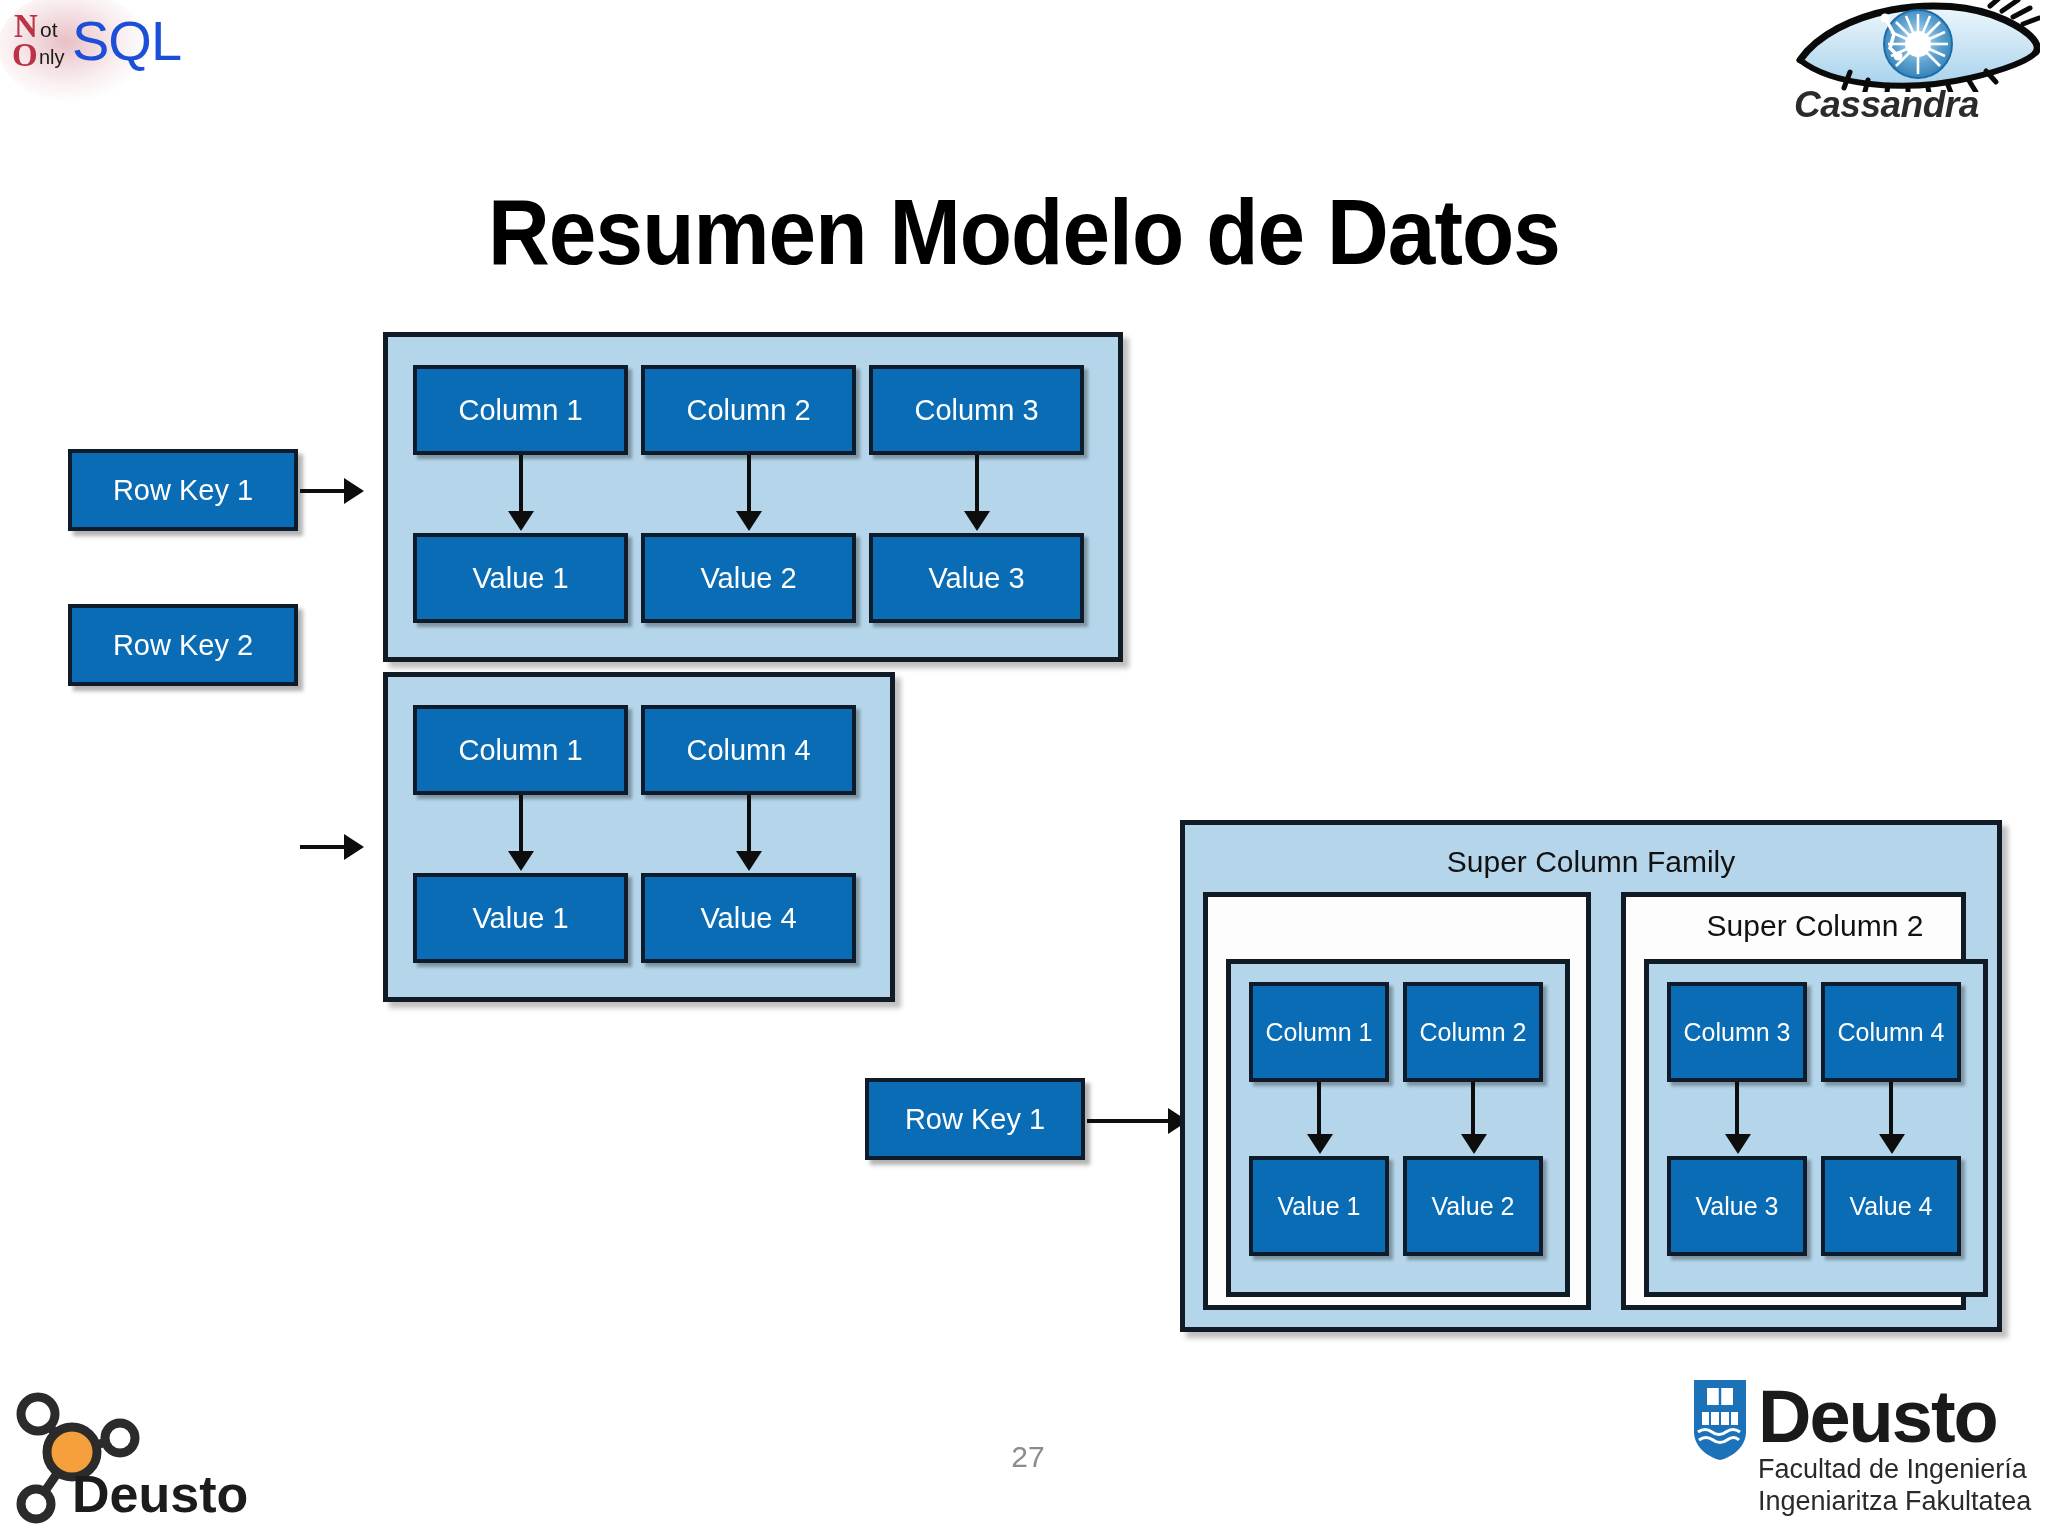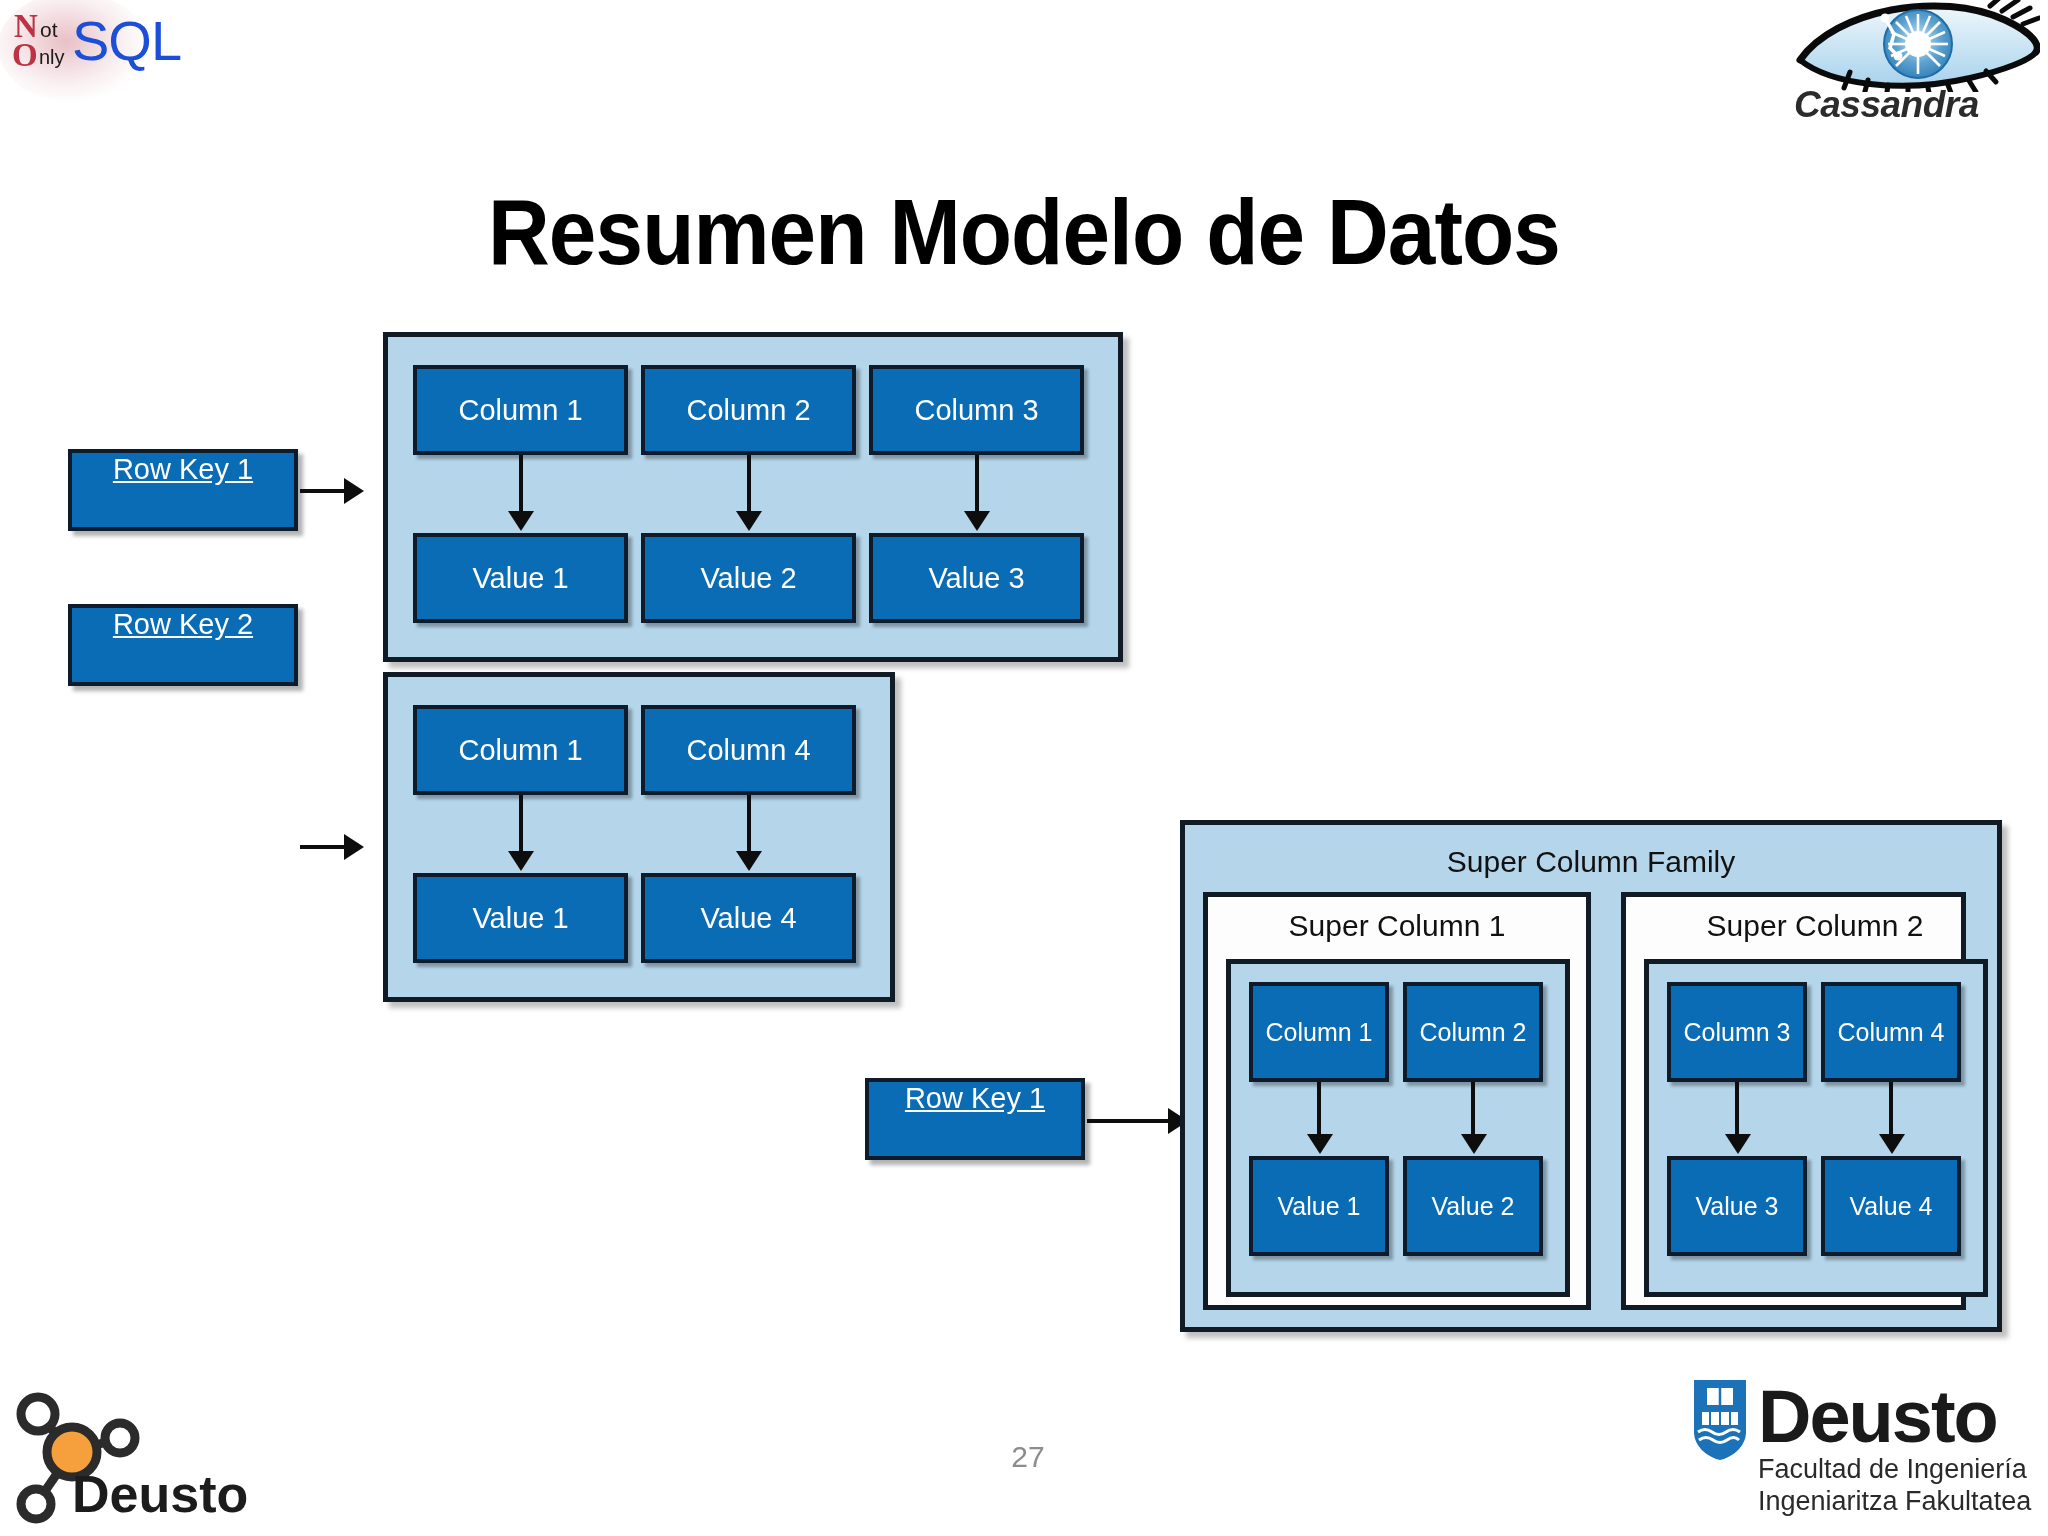--- a/index.html
+++ b/index.html
@@ -106,28 +106,27 @@
     font-family: "Liberation Sans", sans-serif;
     letter-spacing: -1px;
     transform: scaleX(0.93);
   }
   .rowkey {
     position: absolute;
     background: #0a6cb4;
     border: 4px solid #0d1b2a;
     color: #ffffff;
     display: flex;
-    align-items: flex-start;
+    align-items: center;
     justify-content: center;
     font-size: 29px;
     font-family: "Liberation Sans", sans-serif;
     letter-spacing: 0px;
     box-shadow: 5px 5px 4px rgba(0,0,0,0.30);
     box-sizing: border-box;
-    text-decoration: underline;
   }
   .container-box {
     position: absolute;
     background: #b4d5ea;
     border: 5px solid #101b26;
     box-sizing: border-box;
     box-shadow: 6px 6px 5px rgba(0,0,0,0.25);
   }
   .cellbox {
     position: absolute;
@@ -387,21 +386,20 @@
 <div class="rowkey" style="left:865px; top:1078px; width:220px; height:82px;">
   <span>Row Key 1</span>
 </div>
 <div class="arrow-h" style="left:1087px; top:1119px; width:85px;"></div>
 <div class="arrow-head-r" style="left:1168px; top:1108px;"></div>
 
 <div class="container-box" style="left:1180px; top:820px; width:822px; height:512px;">
   <div class="scf-title" style="left:0; top:20px; width:812px;">Super Column Family</div>
 
   <div class="sc-white" style="left:18px; top:67px; width:388px; height:418px;">
-    <div class="scf-title" style="left:0; top:12px; width:378px;">Super Column 1</div>
     <div class="sc-inner" style="left:18px; top:62px; width:344px; height:338px;">
       <div class="cellbox small" style="left:18px; top:18px; width:140px; height:100px;">
         <span>Column 1</span>
       </div>
       <div class="cellbox small" style="left:172px; top:18px; width:140px; height:100px;">
         <span>Column 2</span>
       </div>
       <div class="arrow-v" style="left:86px; top:118px; height:56px;"></div>
       <div class="arrow-head-d" style="left:76px; top:170px;"></div>
       <div class="arrow-v" style="left:240px; top:118px; height:56px;"></div>

